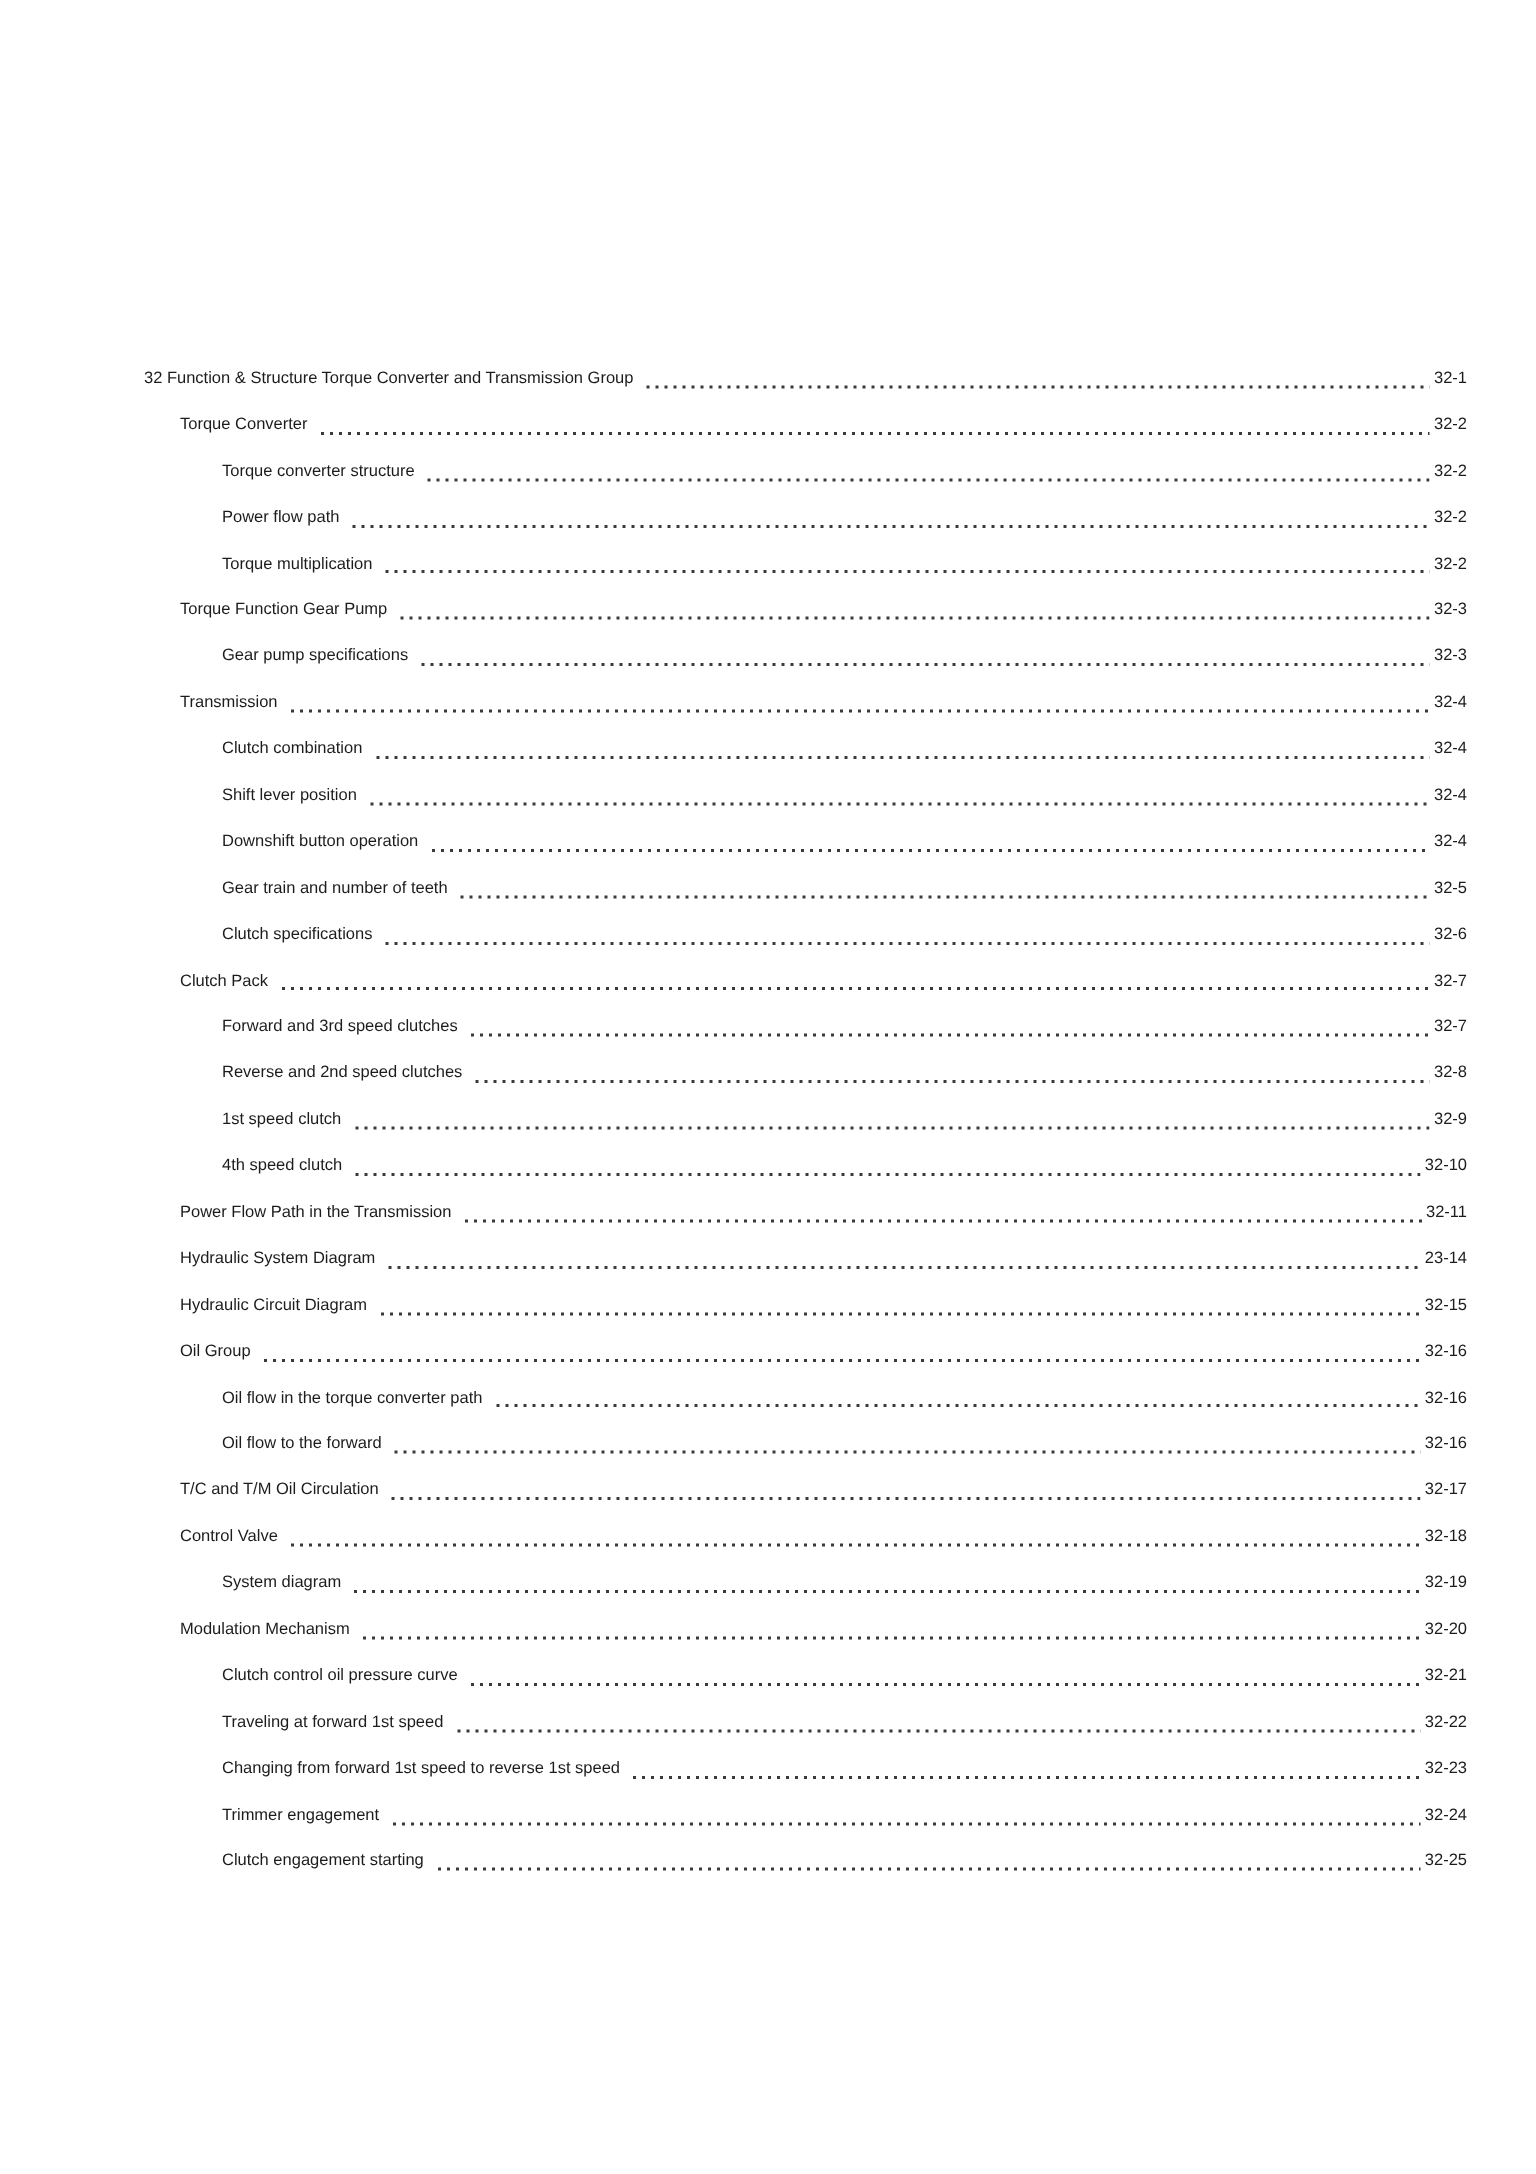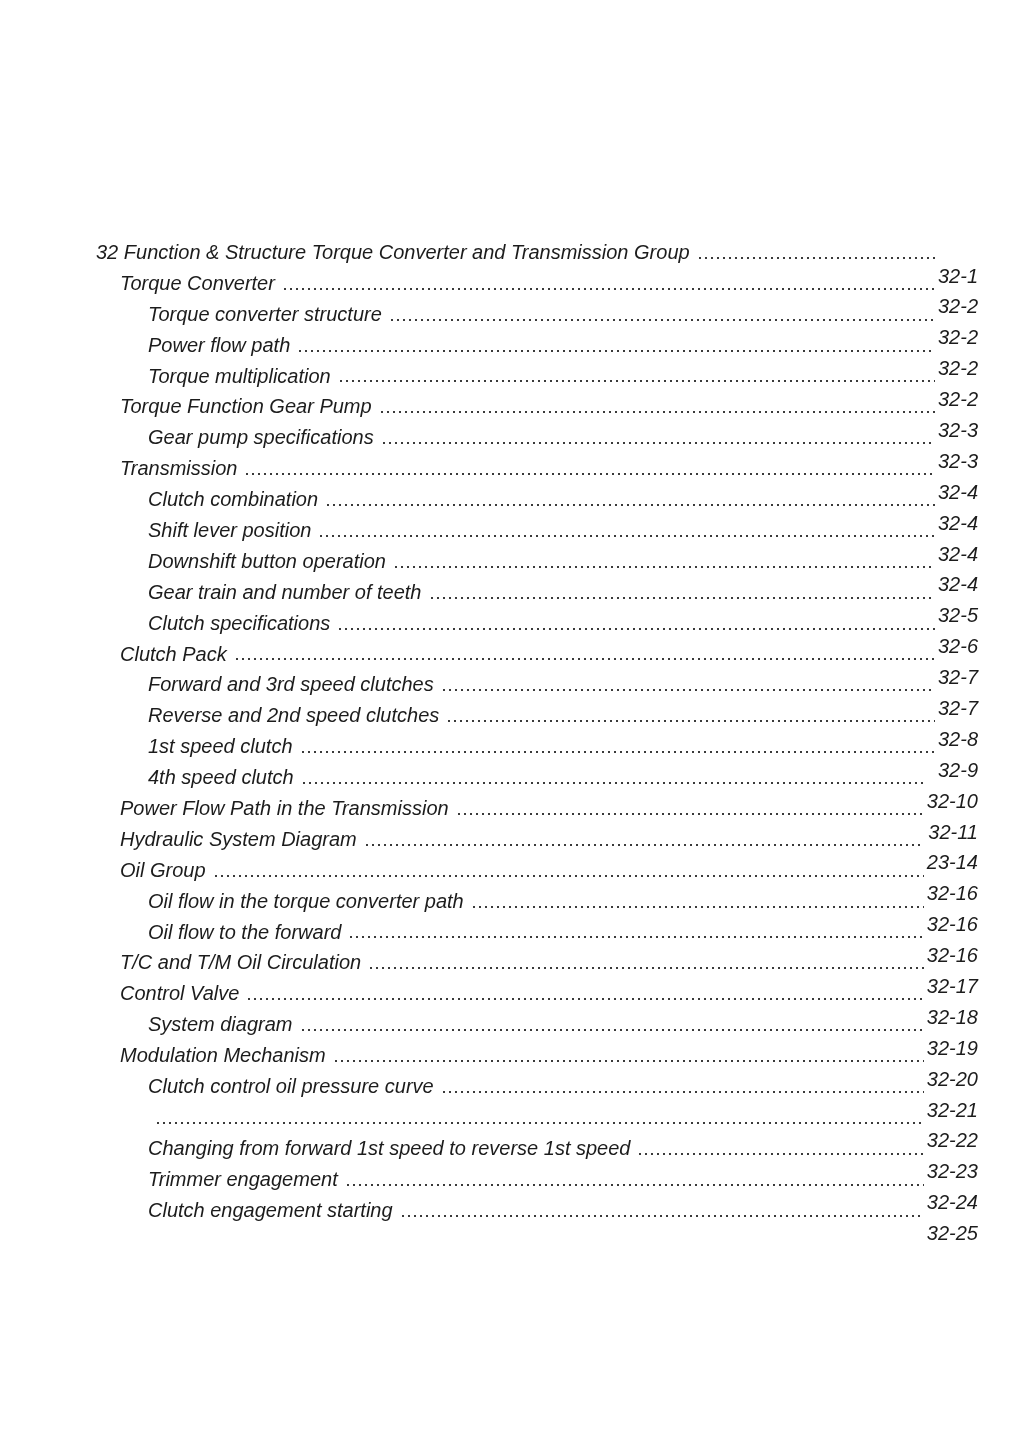--- a/index.html
+++ b/index.html
@@ -23,26 +23,25 @@
   }
   .toc {
     position: absolute;
     top: 237px;
     left: 96px;
     right: 46px; 
     width: 882px;
   }
   .toc-row {
     display: flex;
-    align-items: center;
+    align-items: flex-end;
     height: 30.9px;
-    font-size: 20px;
+    font-size: 11px;
     line-height: 30.9px;
     white-space: nowrap;
-    font-style: italic;
   }
   .toc-row[data-level="0"] { padding-left: 0; }
   .toc-row[data-level="1"] { padding-left: 24px; }
   .toc-row[data-level="2"] { padding-left: 52px; }
   .toc-title {
     flex: 0 0 auto;
     white-space: nowrap;
   }
   .toc-leader {
     flex: 1 1 auto;
@@ -180,20 +179,25 @@
         <span class="toc-leader"></span>
         <span class="toc-page">32-11</span>
       </div>
 
       <div class="toc-row" data-level="1">
         <span class="toc-title">Hydraulic System Diagram</span>
         <span class="toc-leader"></span>
         <span class="toc-page">23-14</span>
       </div>
 
+      <div class="toc-row" data-level="1">
+        <span class="toc-title">Hydraulic Circuit Diagram</span>
+        <span class="toc-leader"></span>
+        <span class="toc-page">32-15</span>
+      </div>
 
       <div class="toc-row" data-level="1">
         <span class="toc-title">Oil Group</span>
         <span class="toc-leader"></span>
         <span class="toc-page">32-16</span>
       </div>
 
       <div class="toc-row" data-level="2">
         <span class="toc-title">Oil flow in the torque converter path</span>
         <span class="toc-leader"></span>
@@ -230,20 +234,21 @@
         <span class="toc-page">32-20</span>
       </div>
 
       <div class="toc-row" data-level="2">
         <span class="toc-title">Clutch control oil pressure curve</span>
         <span class="toc-leader"></span>
         <span class="toc-page">32-21</span>
       </div>
 
       <div class="toc-row" data-level="2">
+        <span class="toc-title">Traveling at forward 1st speed</span>
         <span class="toc-leader"></span>
         <span class="toc-page">32-22</span>
       </div>
 
       <div class="toc-row" data-level="2">
         <span class="toc-title">Changing from forward 1st speed to reverse 1st speed</span>
         <span class="toc-leader"></span>
         <span class="toc-page">32-23</span>
       </div>
 

